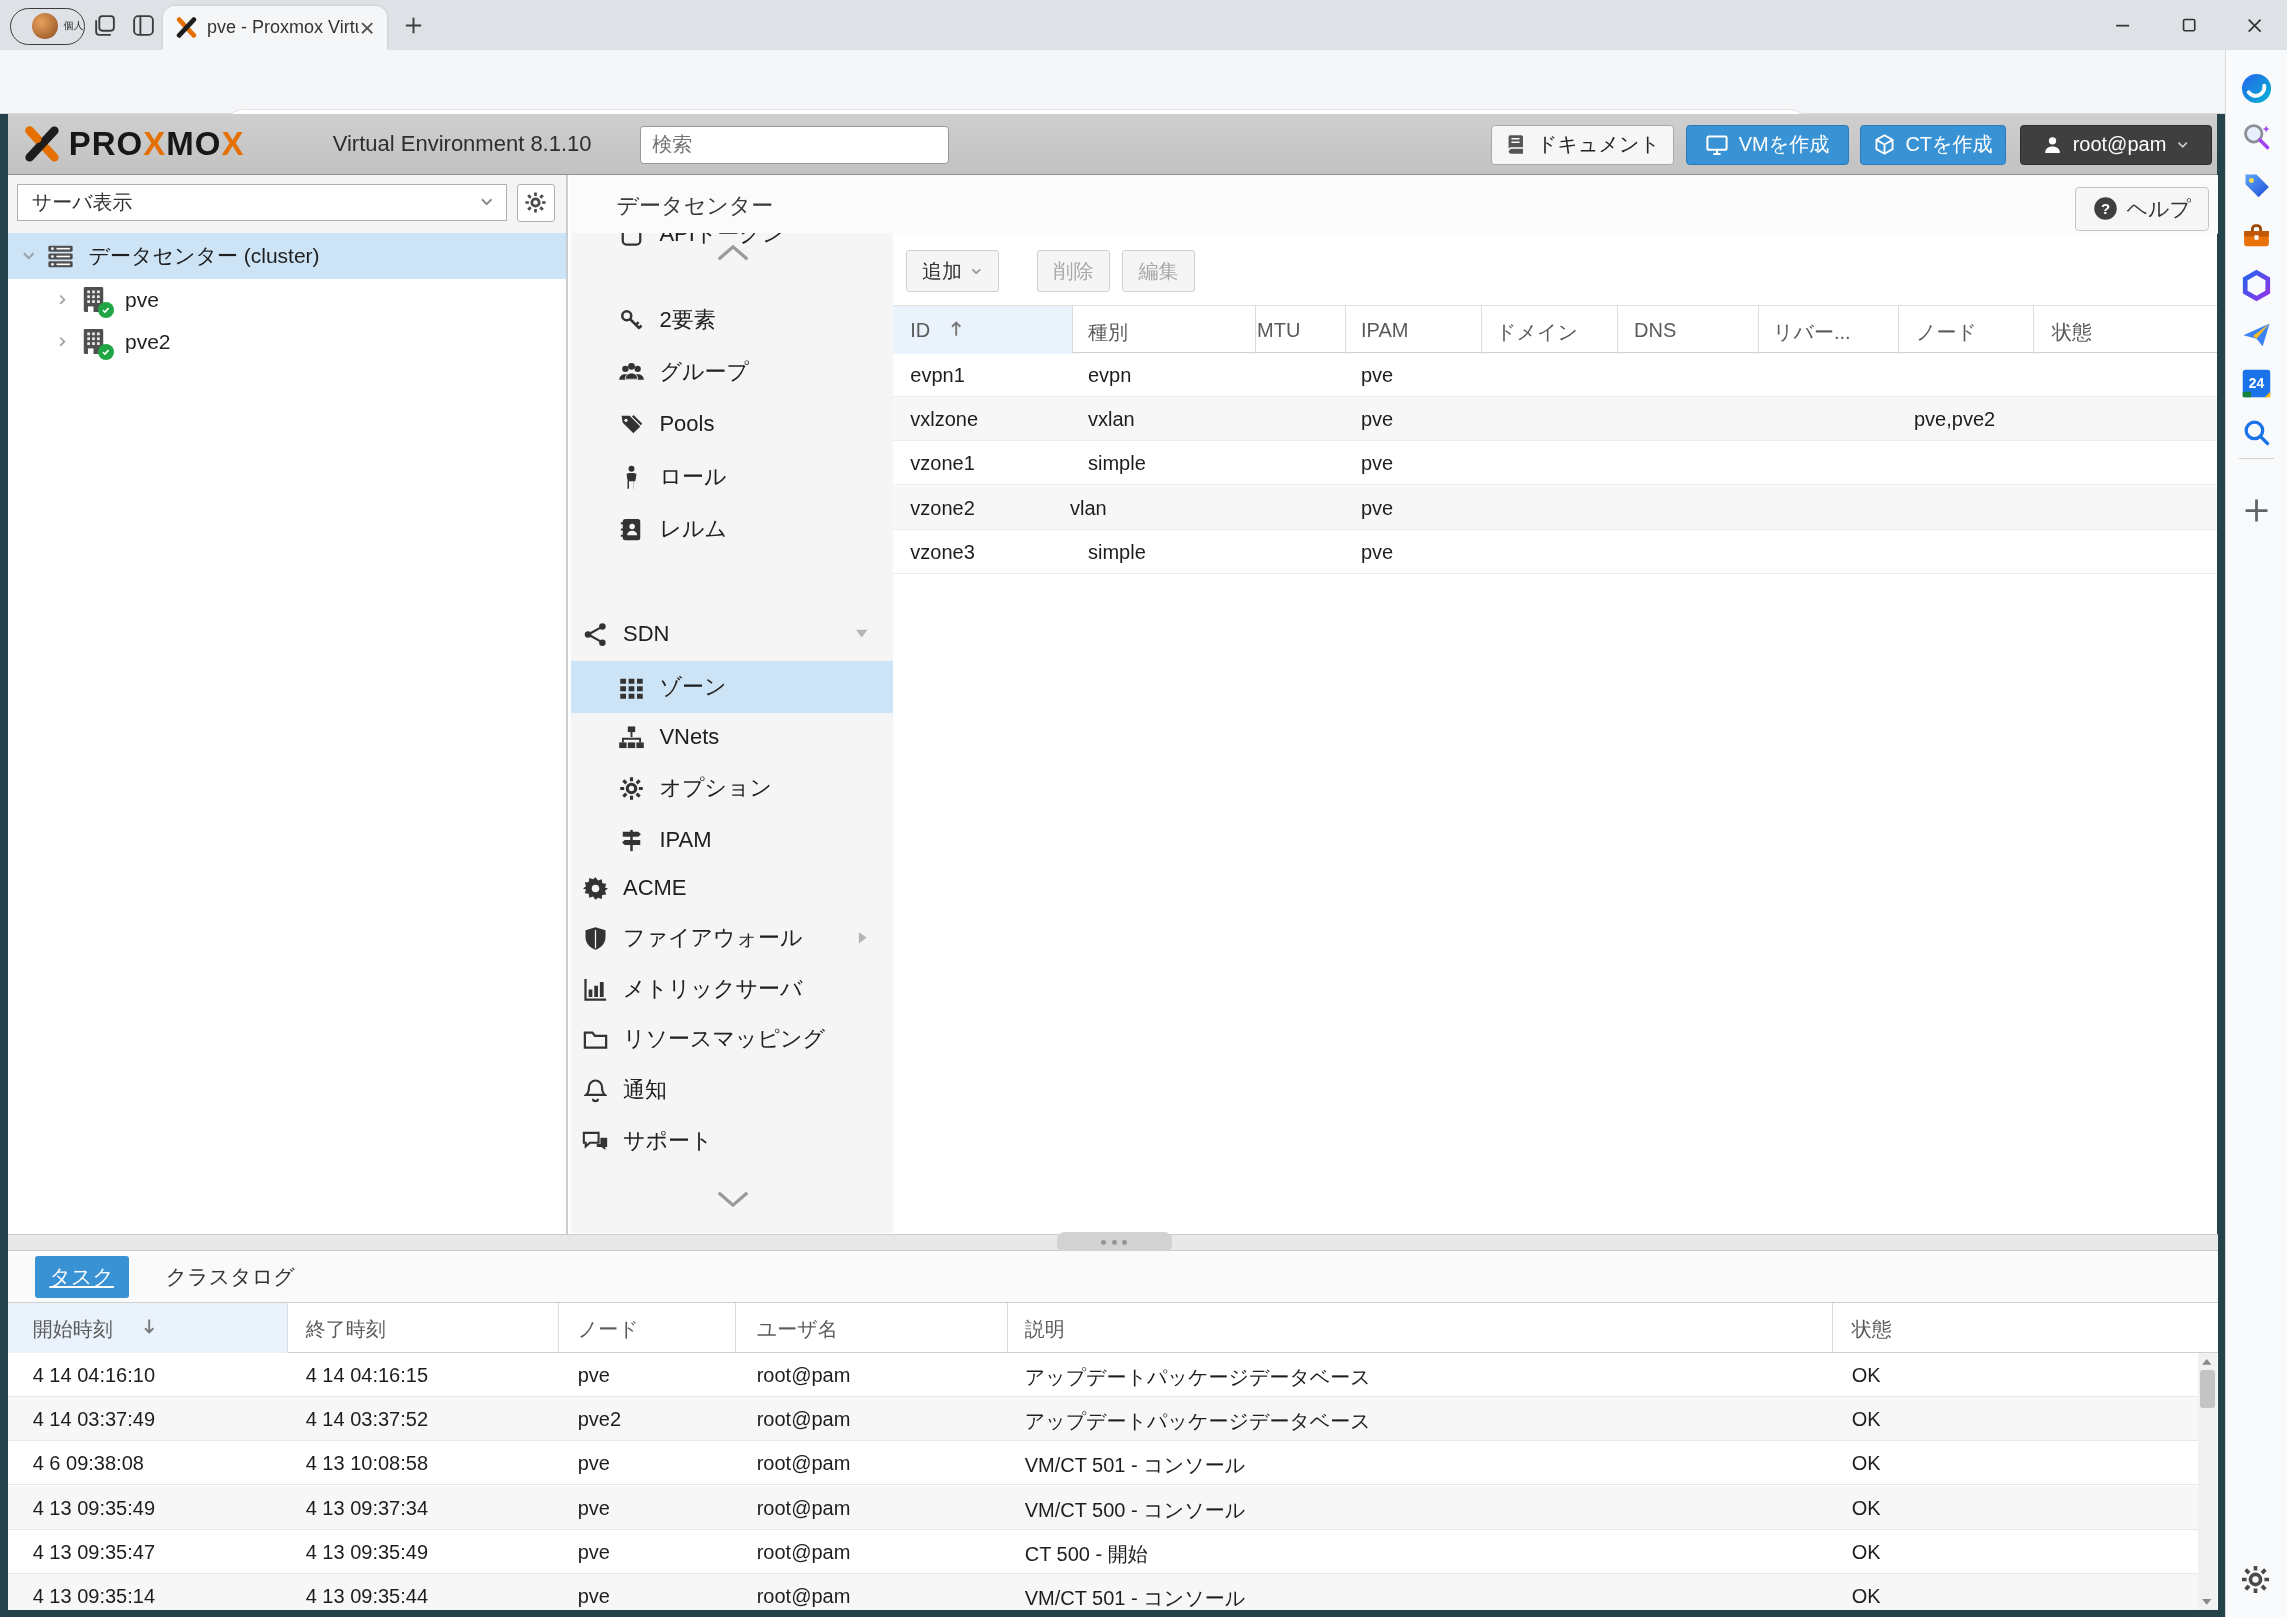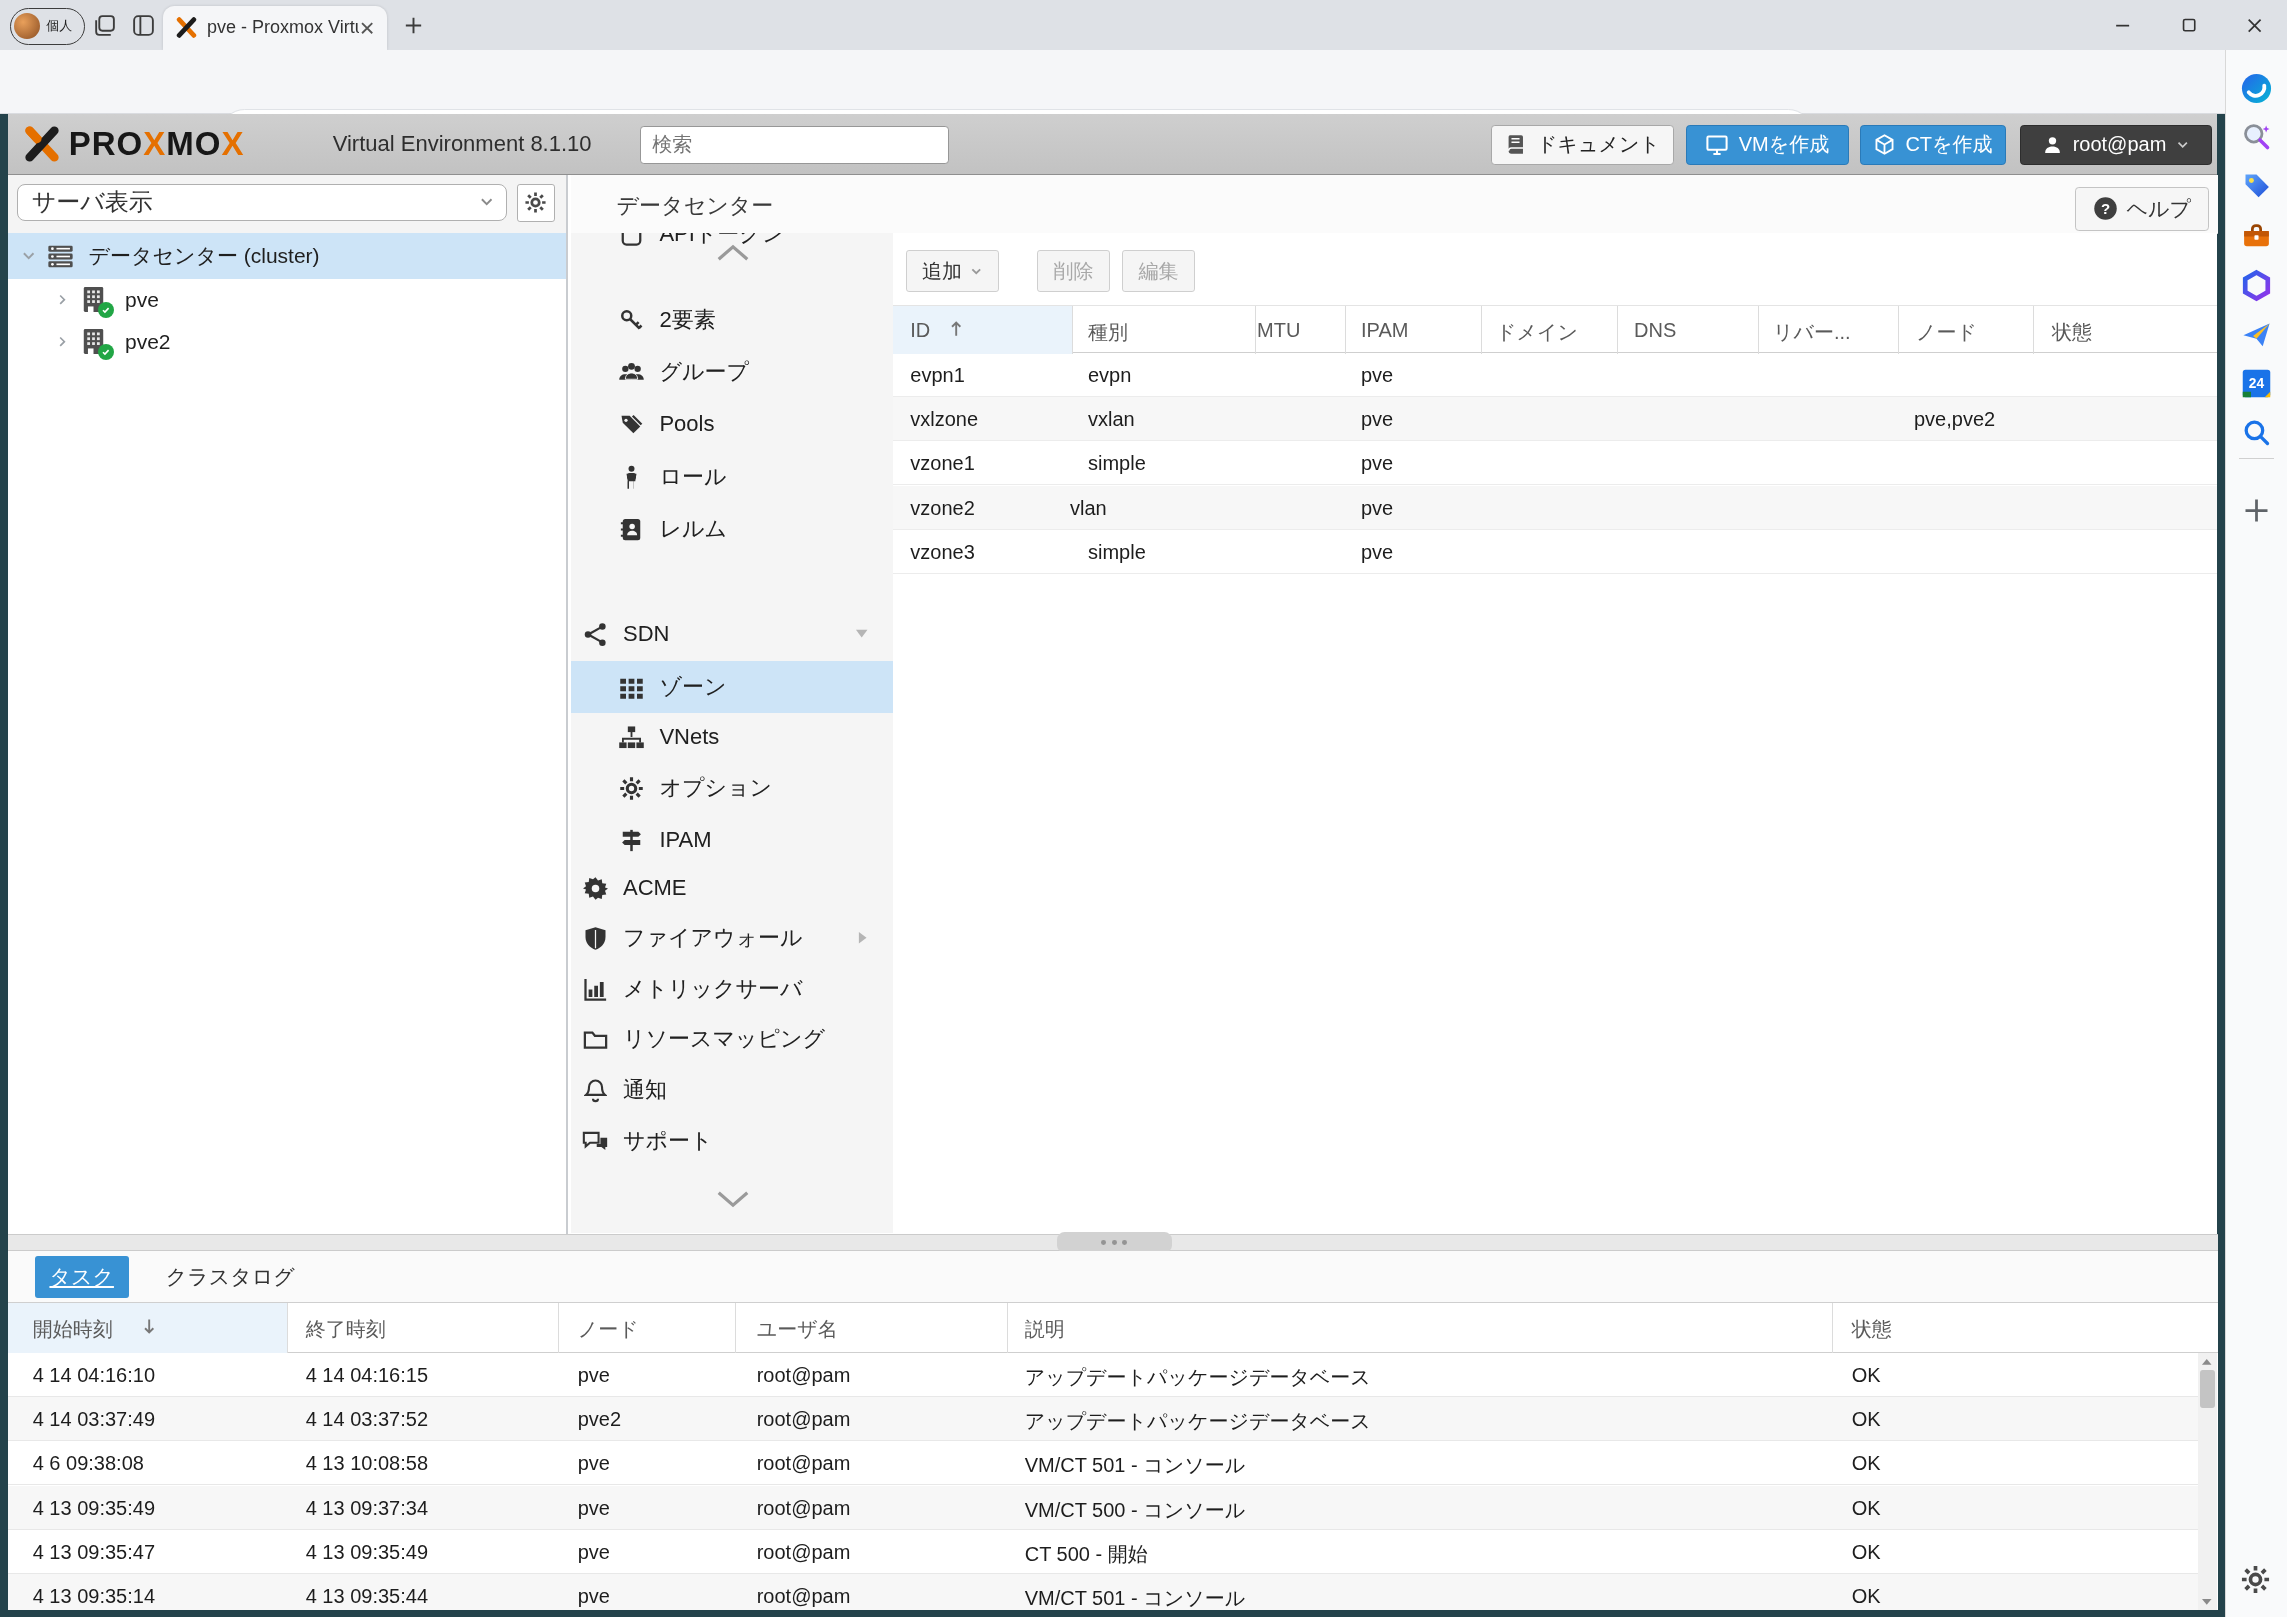--- a/index.html
+++ b/index.html
@@ -8,21 +8,21 @@
   .abs{position:absolute;}
   .nw{white-space:nowrap;}
   svg{display:block;}
   
   #tabbar{left:0;top:0;width:2287px;height:50px;background:#dee1e6;}
   #toolbar{left:0;top:50px;width:2287px;height:64px;background:#f5f6f8;border-bottom:1px solid #dadce0;box-sizing:border-box;}
   .tab{left:163px;top:5.8px;width:224px;height:44px;background:#f5f6f8;border-radius:11.5px 11.5px 0 0;
        display:flex;align-items:center;padding:0 9.6px 0 13.4px;box-sizing:border-box;box-shadow:0 0 2.9px rgba(0,0,0,.15);}
   .tabtitle{font-size:18px;color:#333;overflow:hidden;white-space:nowrap;width:152px;margin-left:9.6px;}
   .profilepill{left:9.6px;top:7.7px;width:75px;height:37px;border:1.9px solid #3c3c3c;border-radius:19px;
-       display:flex;align-items:center;gap:5.8px;padding-left:3.8px;box-sizing:border-box;font-size:13px;color:#222;}
+       display:flex;align-items:center;gap:5.8px;padding-left:3.8px;box-sizing:border-box;font-size:10px;color:#222;justify-content:flex-end;}
   .avatar{width:26px;height:26px;border-radius:50%;background:radial-gradient(circle at 35% 35%,#e9a05b,#8a4d21);}
   .winbtn{width:42px;height:35px;display:flex;align-items:center;justify-content:center;}
   .pill{left:221px;top:59px;width:1591px;height:47px;background:#fff;border:1px solid #e0e3e7;border-radius:24px;
        box-shadow:0 1px 1.9px rgba(0,0,0,.08);display:flex;align-items:center;padding:0 17.3px 0 19px;box-sizing:border-box;}
   .sectext{font-size:19px;color:#5f6368;margin:0 15.4px 0 9.6px;}
   .urldiv{width:1px;height:25px;background:#d0d0d0;margin-right:15.4px;}
   .url{font-size:20px;color:#202124;letter-spacing:0.2px;}
   .url .strike{color:#c5221f;text-decoration:line-through;}
   .url .dim{color:#5f6368;}
   .tbicon{position:absolute;top:65px;width:33px;height:33px;}
@@ -40,22 +40,22 @@
   .hbtn.dark{background:#3f3f3f;border:1px solid #2d2d2d;color:#fff;}
   
   .frame{background:#24434b;}
   
   #lefttop{left:7.7px;top:175px;width:558px;height:59px;background:#f4f4f4;border-bottom:1px solid #cfcfcf;box-sizing:border-box;}
   #tree{left:7.7px;top:233px;width:558px;height:1000px;background:#fff;}
   #vdiv1{left:566px;top:175px;width:1.9px;height:1059px;background:#c9ccd0;}
   #cthdr{left:571px;top:175px;width:1647px;height:59px;background:#fbfbfb;border-bottom:1px solid #cfcfcf;box-sizing:border-box;}
   #menu{left:571px;top:233px;width:323px;height:1000px;background:#f5f5f5;border-right:1px solid #cfcfcf;box-sizing:border-box;overflow:hidden;}
   #ctbody{left:893px;top:233px;width:1324px;height:1000px;background:#fff;}
-  .selectbox{position:absolute;left:9.6px;top:8.6px;width:490px;height:37px;background:#fff;border:1px solid #b0b0b0;border-radius:8px;
-       display:flex;align-items:center;justify-content:space-between;padding:0 11.5px 0 13.4px;box-sizing:border-box;font-size:24px;color:#333;}
+  .selectbox{position:absolute;left:9.6px;top:8.6px;width:490px;height:37px;background:#fff;border:1px solid #b0b0b0;border-radius:0;
+       display:flex;align-items:center;justify-content:space-between;padding:0 11.5px 0 13.4px;box-sizing:border-box;font-size:20px;color:#333;}
   .gearbtn{position:absolute;left:509px;top:8.6px;width:38px;height:38px;background:#fff;border:1px solid #b0b0b0;border-radius:2.9px;
        display:flex;align-items:center;justify-content:center;box-sizing:border-box;}
   .treerow{position:absolute;left:0;width:558px;display:flex;align-items:center;font-size:21px;color:#1f1f1f;}
   .badge{position:absolute;width:16.3px;height:16.3px;border-radius:50%;background:#21a645;display:flex;align-items:center;justify-content:center;}
   
   .mi{position:absolute;left:0;width:323px;height:52px;display:flex;align-items:center;font-size:22px;color:#202020;}
   .mi.sel{background:#cde4f7;}
   .mic{flex:0 0 auto;display:flex;justify-content:center;width:29px;}
   .mlab{margin-left:13.4px;}
   .mcaret{position:absolute;right:25px;}

